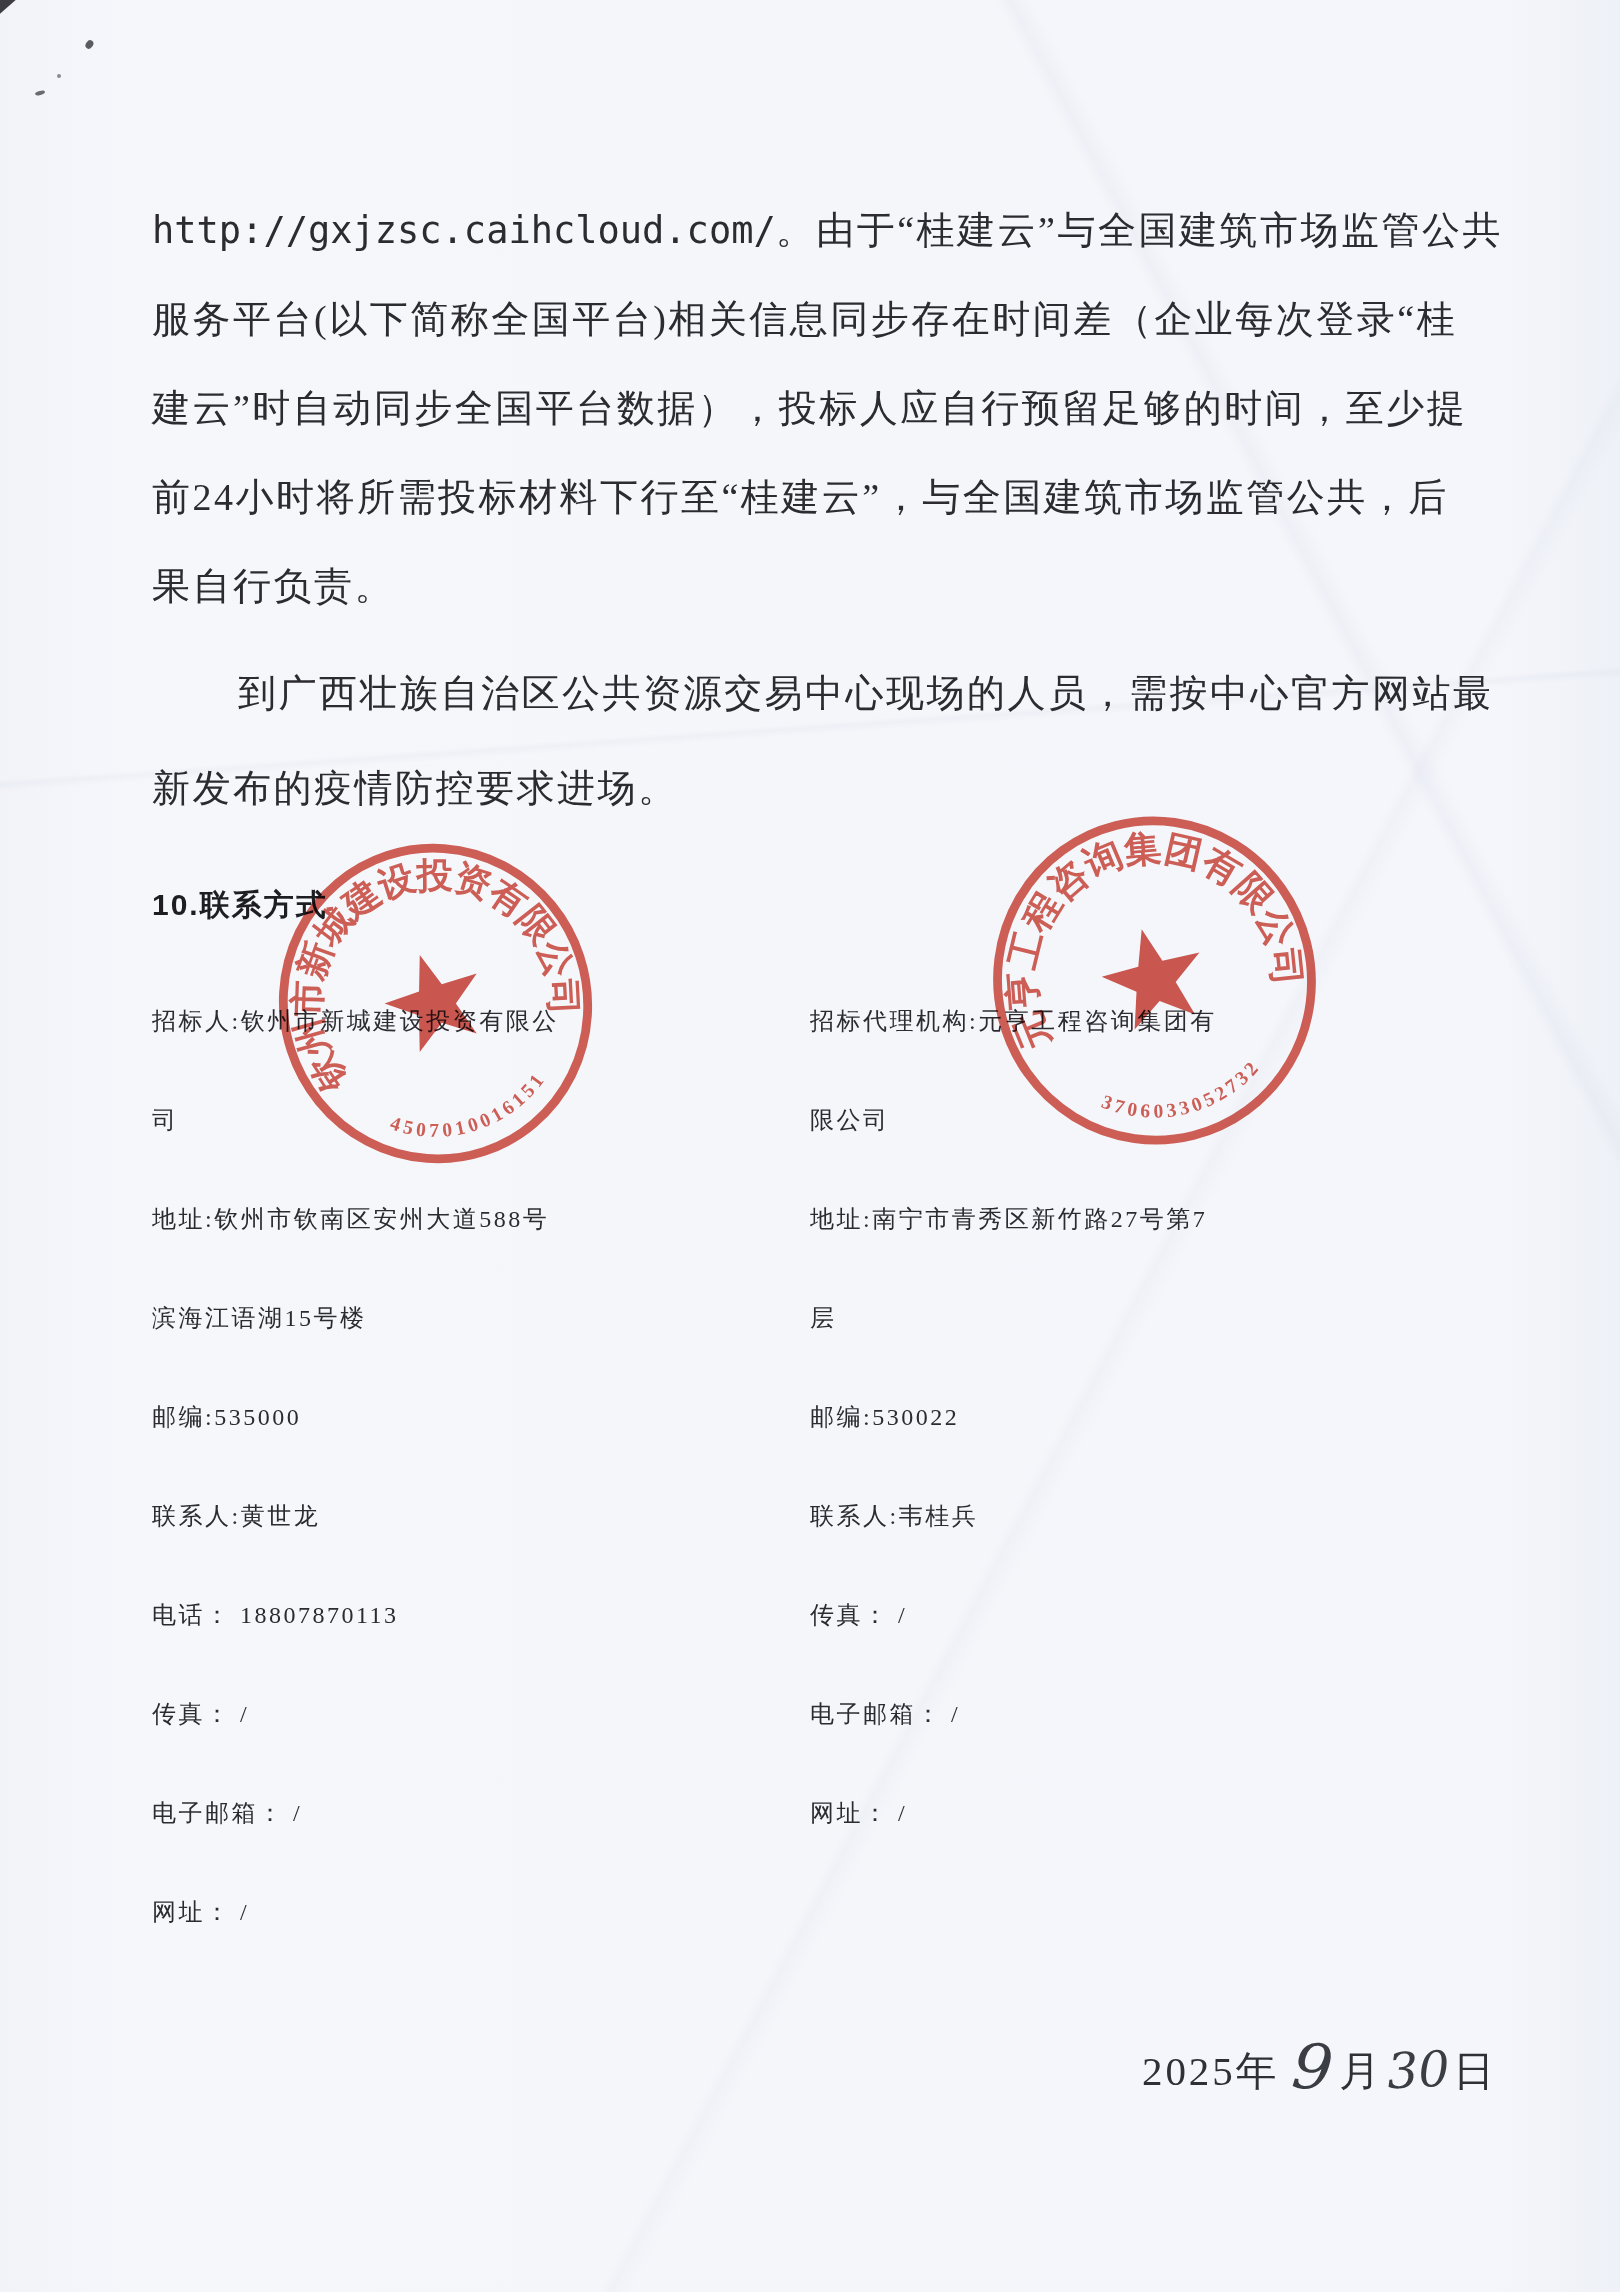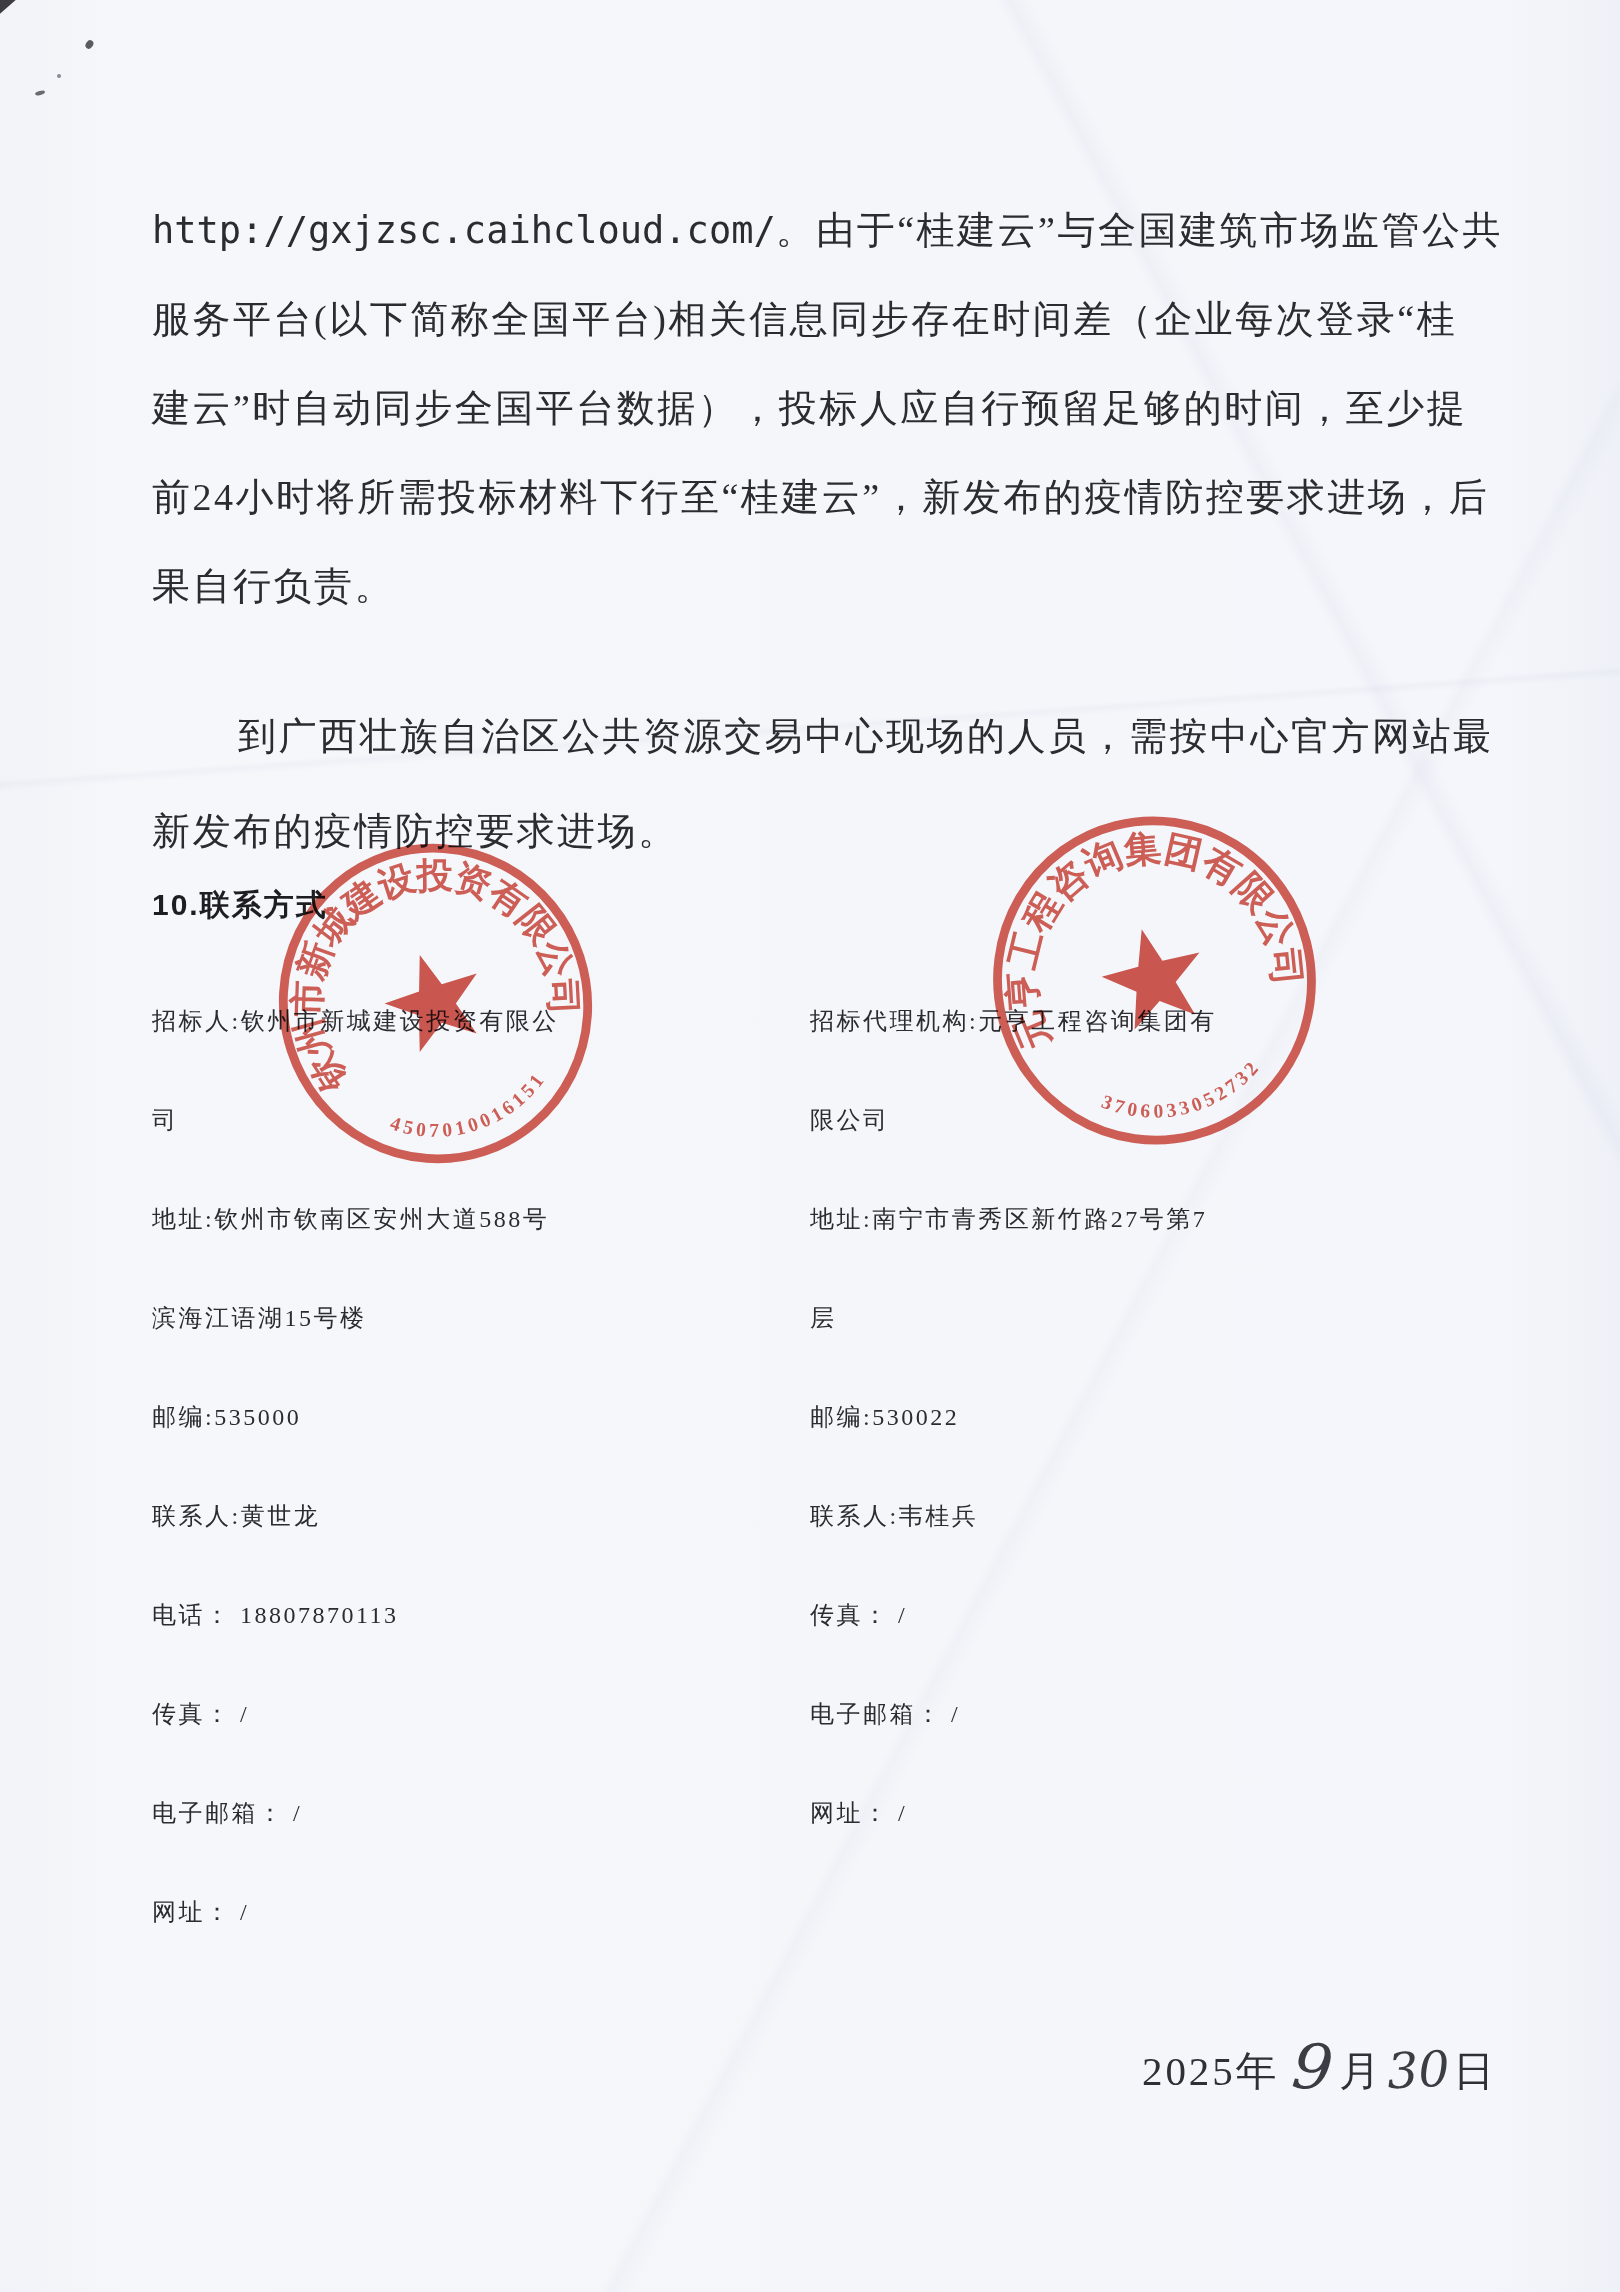--- a/index.html
+++ b/index.html
@@ -17,21 +17,21 @@
       linear-gradient(62deg, rgba(255,255,255,0) 78%, rgba(160,170,200,0.08) 78.5%, rgba(255,255,255,0) 79.3%),
       linear-gradient(176deg, rgba(255,255,255,0) 32.4%, rgba(150,160,190,0.07) 32.6%, rgba(255,255,255,0) 32.9%),
       linear-gradient(90deg, #f1f3f8 0%, #f6f7fb 8%, #f4f6fa 50%, #f5f6fb 92%, #eef1f7 100%),
       #f4f6fa;
     color:#2b2b30;
     padding-left:28px;
   }
   .line{white-space:nowrap;}
   .para{position:absolute;font-size:38px;letter-spacing:2.5px;}
   #para1{left:152px;top:186px;line-height:89px;}
-  #para2{left:152px;top:689px;line-height:95px;}
+  #para2{left:152px;top:646px;line-height:95px;}
   .indent{text-indent:86px;}
   .mono{font-family:"DejaVu Sans Mono","Liberation Mono",monospace;font-size:37px;letter-spacing:0;}
   #heading{
     position:absolute;left:152px;top:885px;
     font-family:"Liberation Sans",sans-serif;
     font-weight:bold;font-size:30px;letter-spacing:2px;color:#1d1d22;
   }
   #contacts{position:absolute;left:152px;top:972px;width:1372px;}
   .col{position:absolute;top:0;}
   #col-left{left:0;width:657px;}
@@ -69,21 +69,21 @@
 
   <div id="corner"></div>
   <div id="speck1" class="speck"></div>
   <div id="speck2" class="speck"></div>
   <div id="speck3" class="speck"></div>
 
   <div id="para1" class="para">
     <div class="line"><span class="mono">http://gxjzsc.caihcloud.com/</span><span>。由于“桂建云”与全国建筑市场监管公共</span></div>
     <div class="line">服务平台(以下简称全国平台)相关信息同步存在时间差（企业每次登录“桂</div>
     <div class="line">建云”时自动同步全国平台数据），投标人应自行预留足够的时间，至少提</div>
-    <div class="line">前24小时将所需投标材料下行至“桂建云”，新发布的疫情防控要求进场，后</div>
+    <div class="line">前24小时将所需投标材料下行至“桂建云”，与全国建筑市场监管公共，后</div>
     <div class="line">果自行负责。</div>
   </div>
 
   <div id="para2" class="para">
     <div class="line indent">到广西壮族自治区公共资源交易中心现场的人员，需按中心官方网站最</div>
     <div class="line">新发布的疫情防控要求进场。</div>
   </div>
 
   <div id="heading">10.联系方式</div>
 

